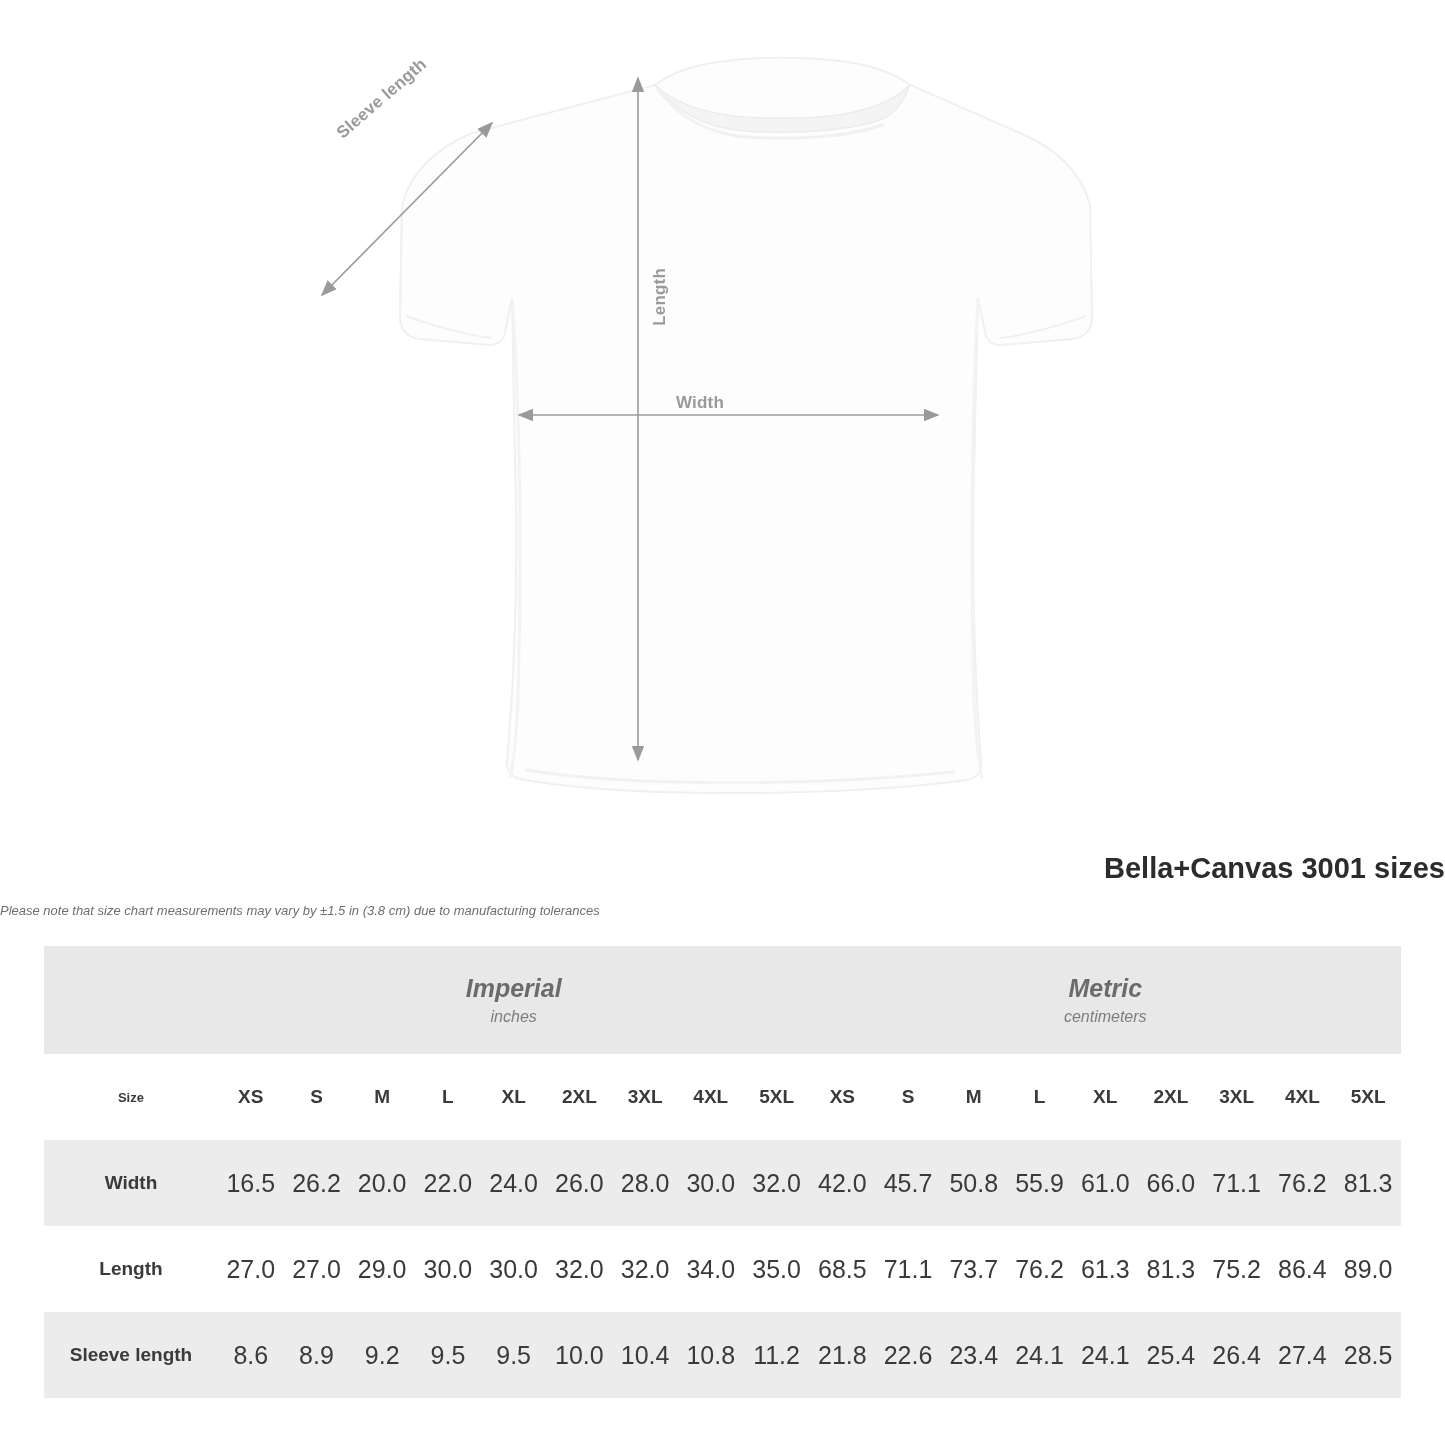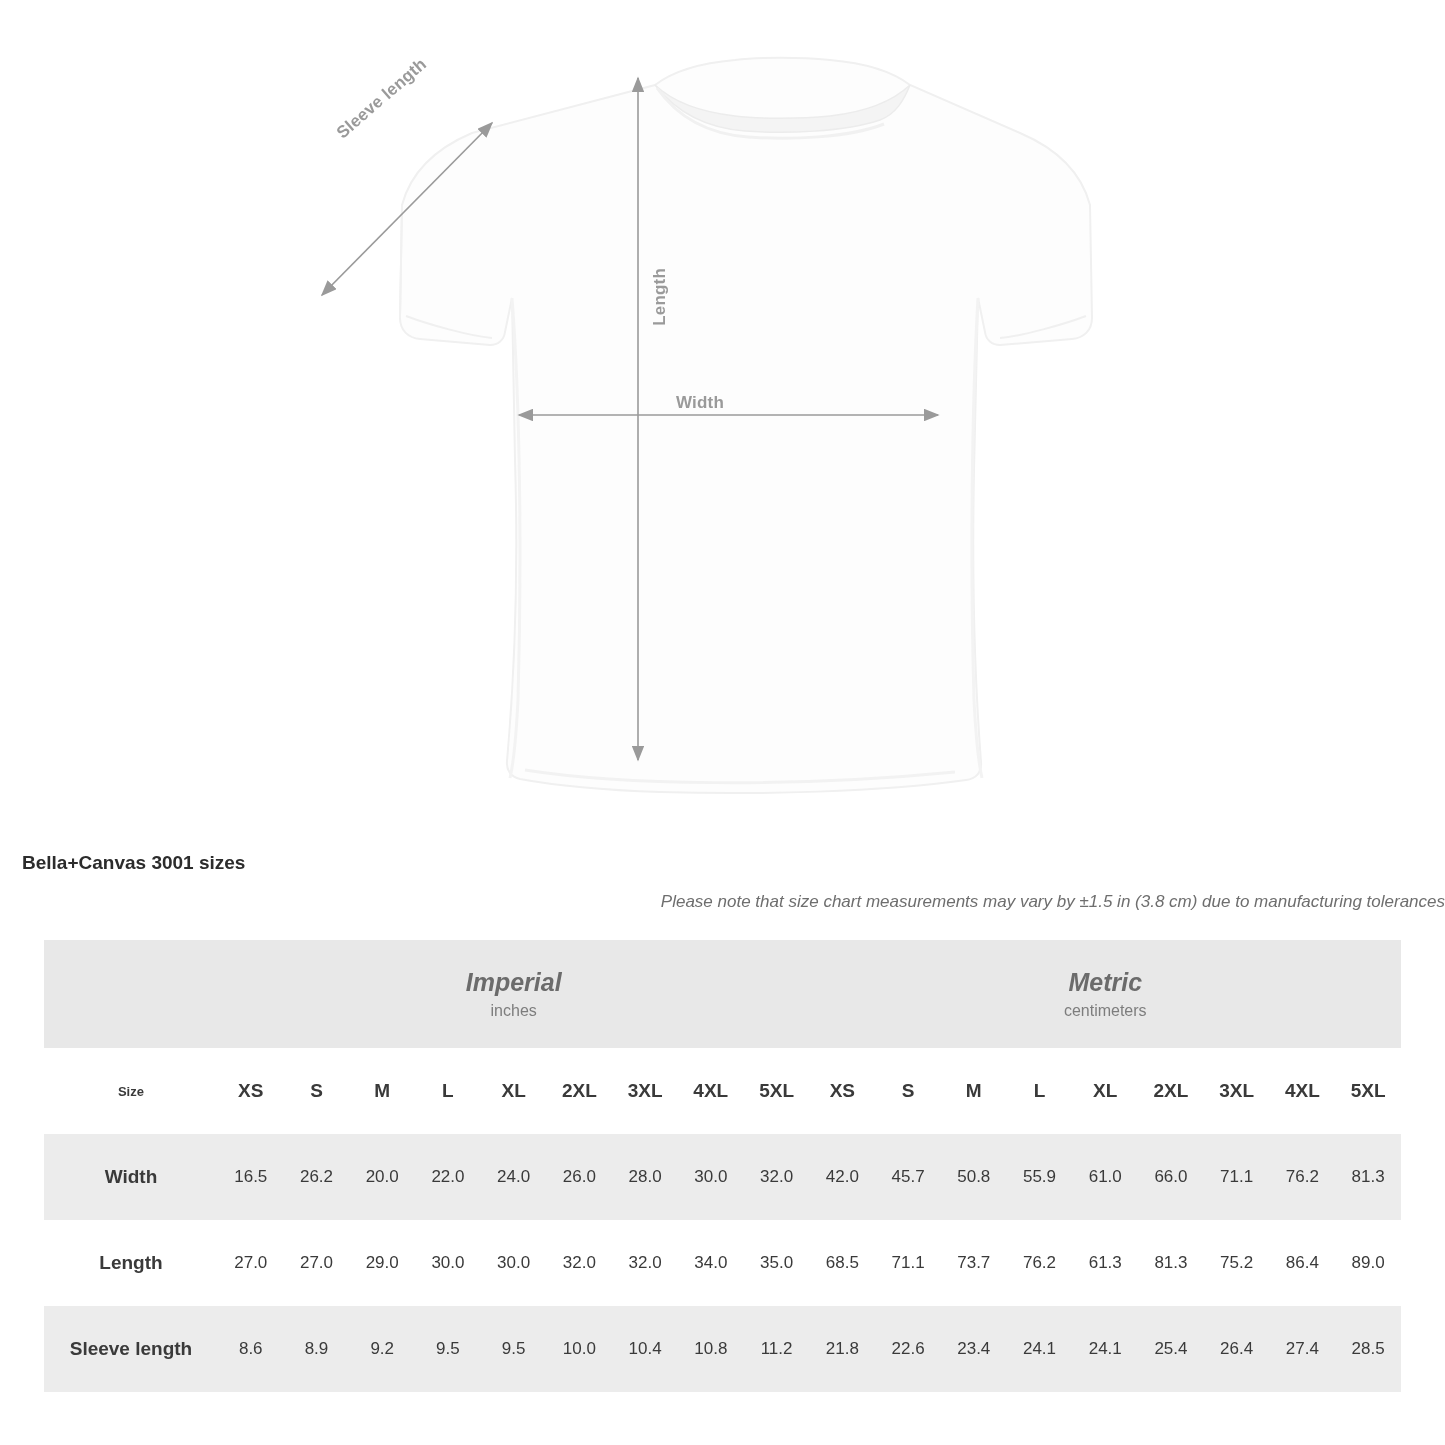--- a/index.html
+++ b/index.html
@@ -46,30 +46,30 @@
   }
   .dim-label.sleeve {
     left: 333px;
     top: 128px;
     transform: rotate(-41deg);
     transform-origin: left top;
   }
 
   
   .chart-heading {
-    text-align: left;
-    font-size: 19px;
+    text-align: right;
+    font-size: 29px;
     font-weight: bold;
     color: #2c2c2c;
     margin-top: 22px;
     padding-left: 22px;
   }
   .chart-note {
-    text-align: right;
-    font-size: 17px;
+    text-align: left;
+    font-size: 13px;
     font-style: italic;
     color: #6e6e6e;
     margin-top: 18px;
   }
 
   
   .table-wrap {
     margin-top: 28px;
     padding: 0 44px;
     box-sizing: border-box;
@@ -93,36 +93,37 @@
   }
   .unit-title {
     font-size: 25px;
     font-style: italic;
     font-weight: bold;
     color: #6b6b6b;
     line-height: 1.15;
   }
   .unit-sub {
     font-size: 16px;
+    font-style: italic;
     color: #7d7d7d;
     margin-top: 6px;
   }
   .head-row td {
     background: #ffffff;
     height: 84px;
     font-weight: bold;
     font-size: 19px;
     color: #3a3a3a;
   }
   .head-row td.rowlabel {
     font-size: 13px;
   }
   .data-row td {
     height: 84px;
-    font-size: 17px;
+    font-size: 25px;
     color: #3a3a3a;
   }
   .data-row.alt td { background: #ececec; }
   .data-row.plain td { background: #ffffff; }
   .data-row td.rowlabel {
     font-weight: bold;
     font-size: 19px;
   }
   .col-label { width: 172px; }
   .col-cell { width: 65px; }

